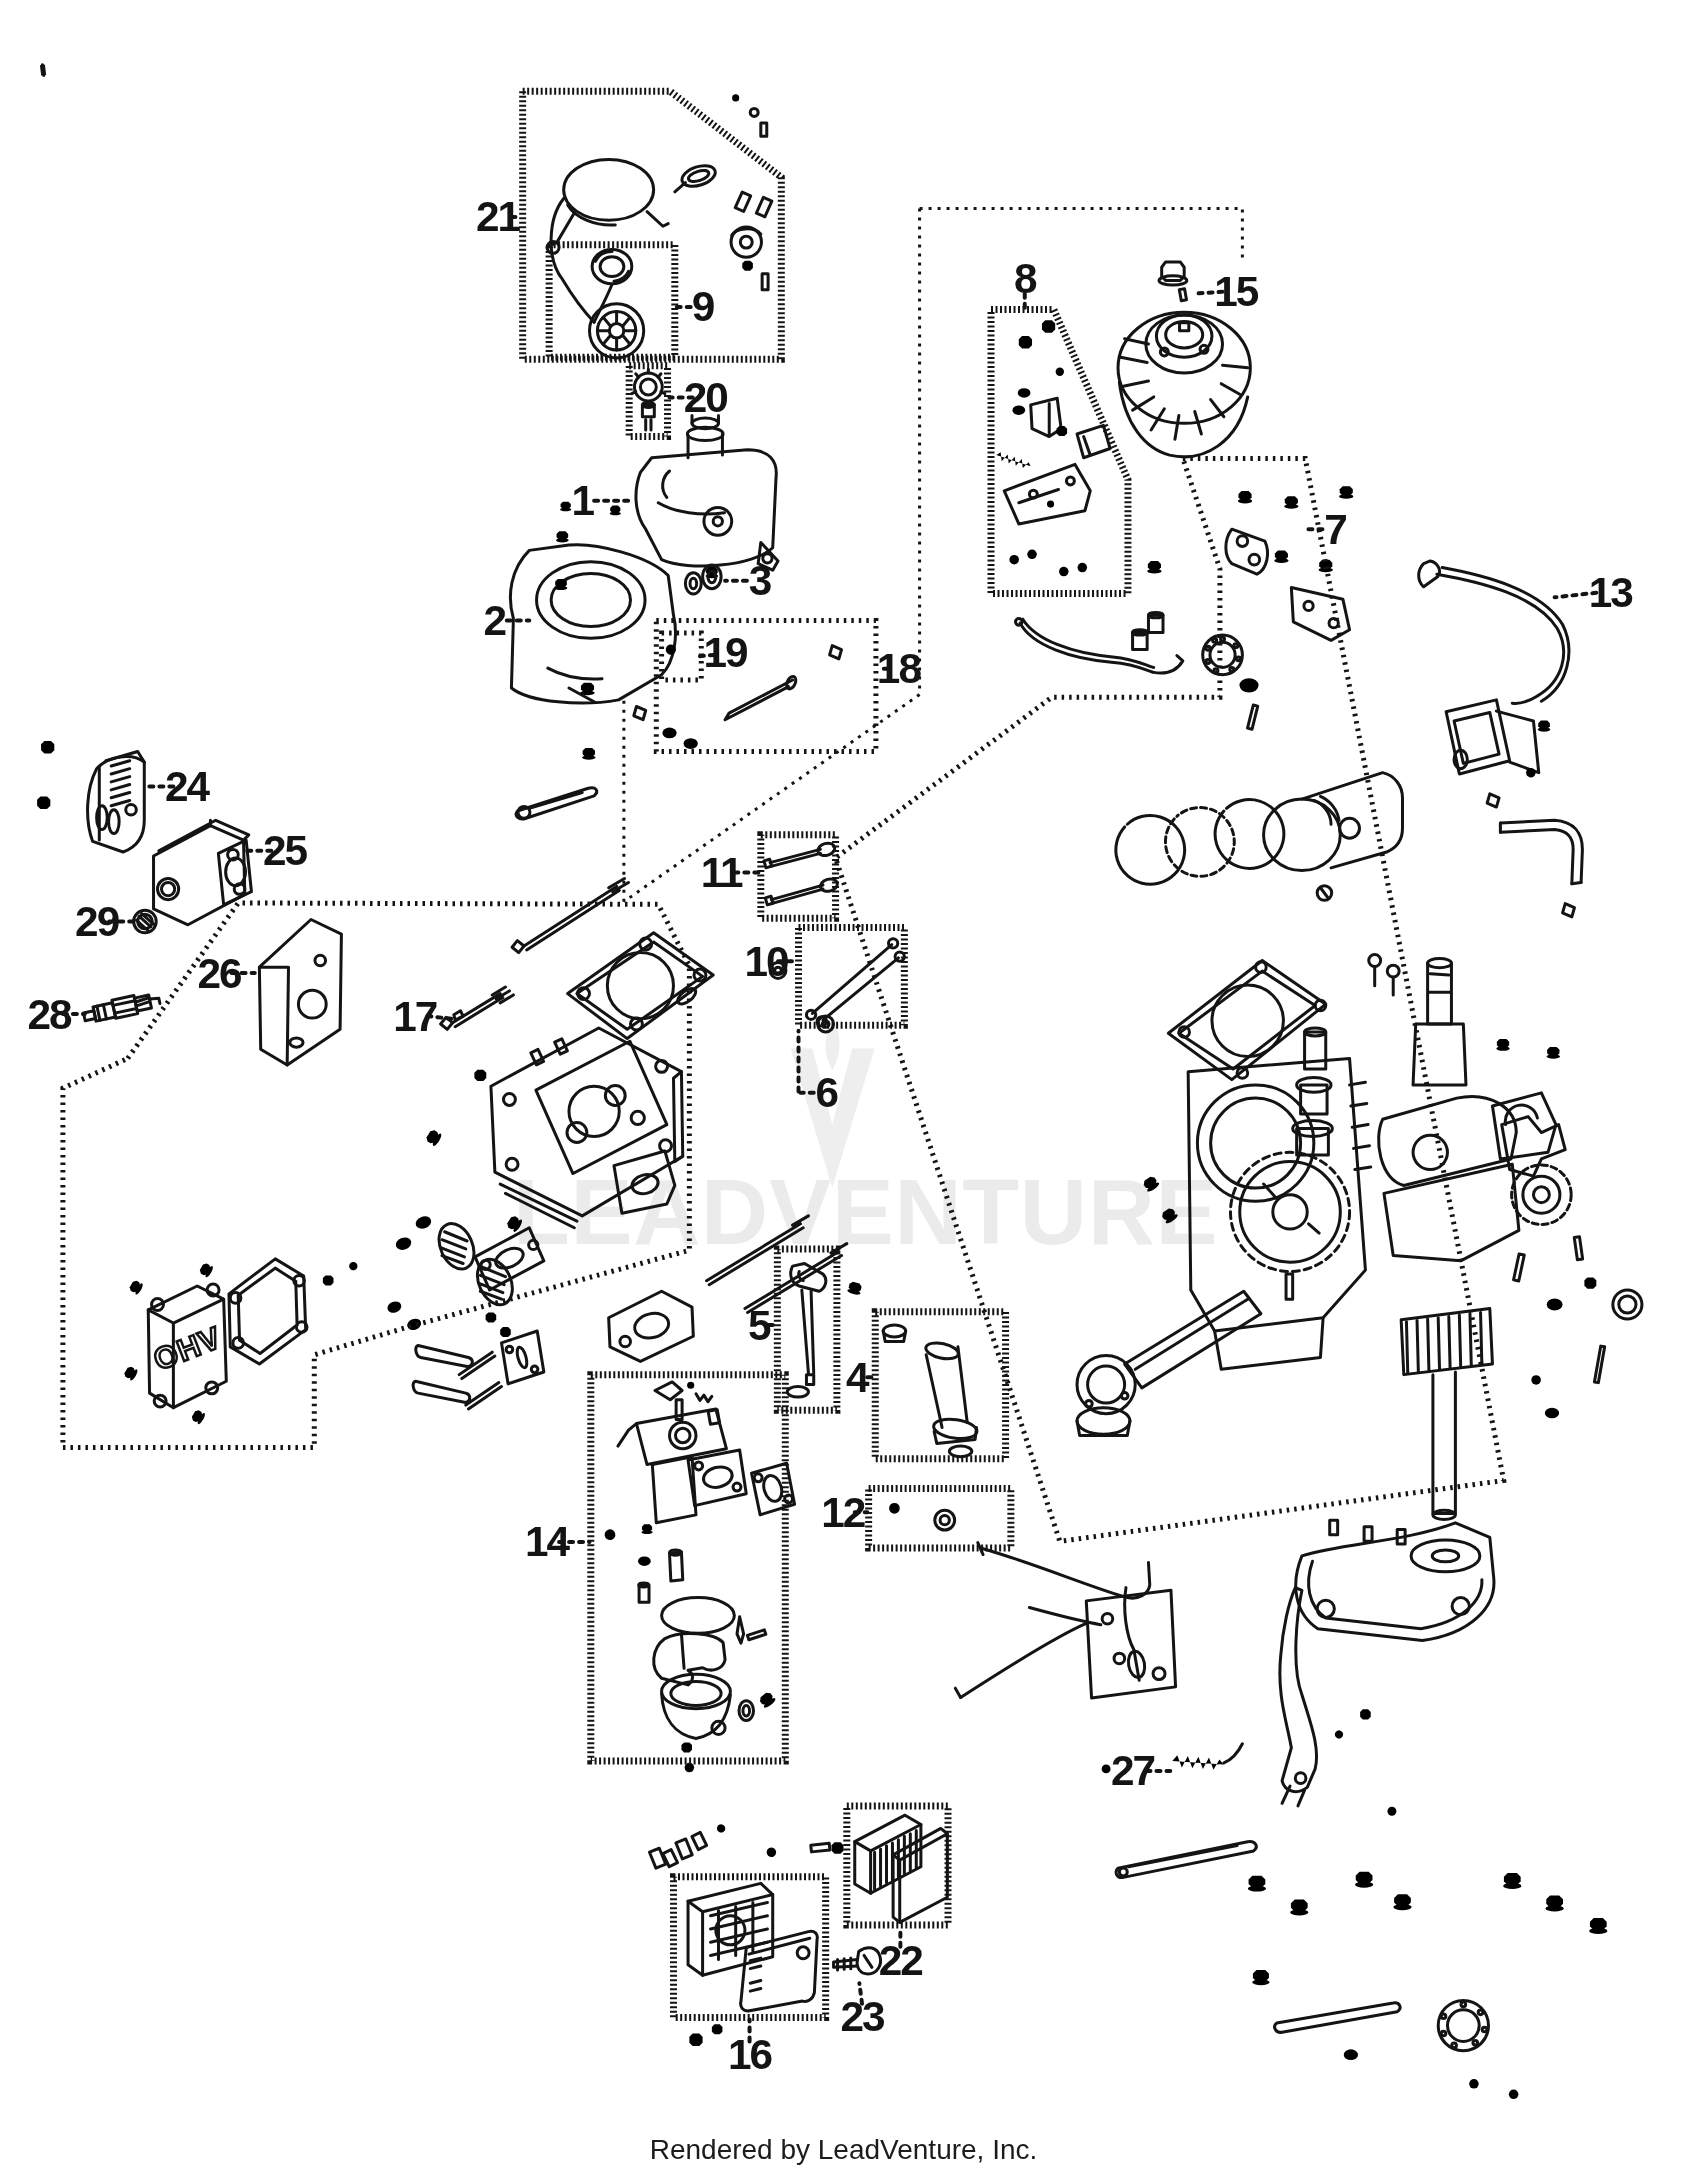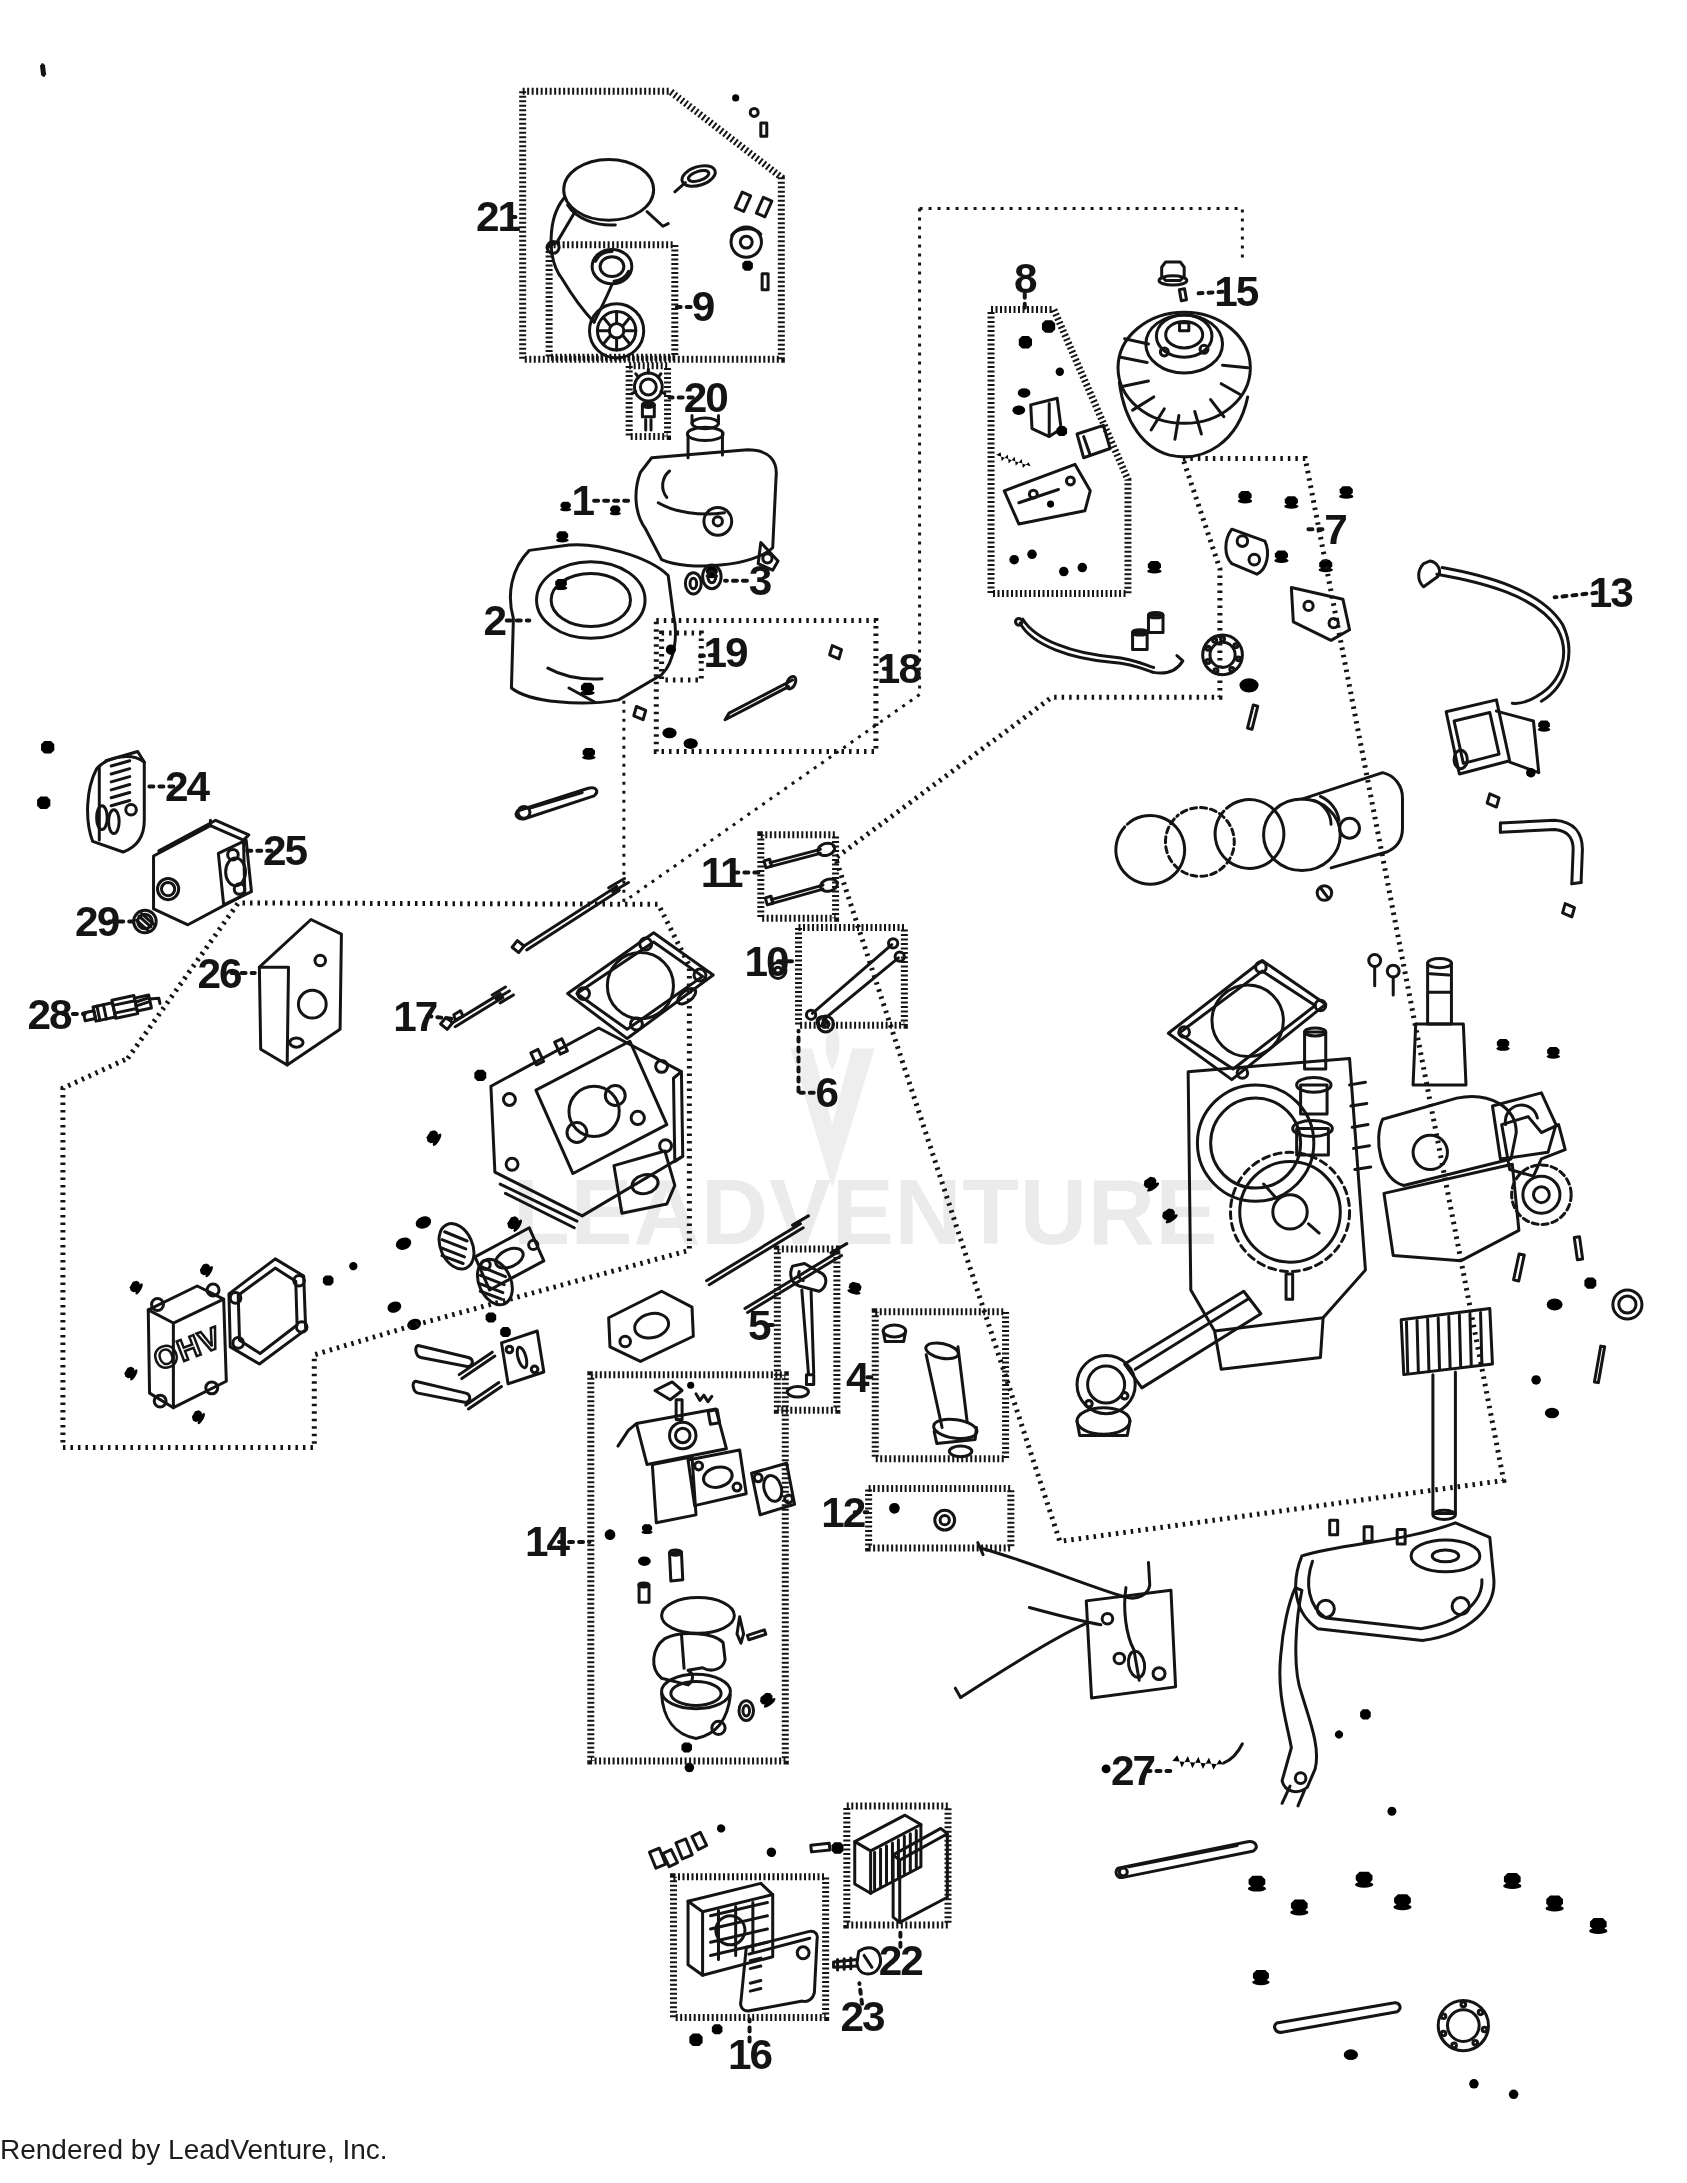--- a/index.html
+++ b/index.html
@@ -11,21 +11,21 @@
   .art path,.art line,.art polyline,.art circle,.art ellipse,.art rect,.art polygon{
     fill:none;stroke:var(--ink);stroke-width:3;stroke-linecap:round;stroke-linejoin:round;}
   .bs{fill:none;stroke:var(--ink);stroke-width:7;stroke-dasharray:2 2.5;}
   .bd{fill:none;stroke:var(--ink);stroke-width:5;stroke-dasharray:2.5 5;}
   .guide{fill:none;stroke:var(--ink);stroke-width:3;stroke-dasharray:3 6;}
   .leader{fill:none;stroke:var(--ink);stroke-width:4;stroke-dasharray:4 6;stroke-linecap:round;}
   .callout{font-family:"Liberation Sans",sans-serif;font-weight:bold;font-size:64px;
     letter-spacing:-3px;fill:var(--ink);}
   .watermark{position:absolute;left:513px;top:1159px;font-size:93px;font-weight:bold;
     color:#ebebeb;letter-spacing:0.7px;white-space:nowrap;z-index:0;}
-  .footer{position:absolute;left:0;right:0;top:2134px;text-align:left;font-size:28px;
+  .footer{position:absolute;left:0;right:0;top:2134px;text-align:center;font-size:28px;
     color:#1c1c1c;}
   .ohv-text{font-family:"Liberation Sans",sans-serif;font-weight:bold;font-size:46px;
     fill:none;stroke:var(--ink);stroke-width:2.5;letter-spacing:2px;}
 </style>
 </head>
 <body>
 
 <div class="canvas">
 
   <div class="watermark">LEADVENTURE</div>

